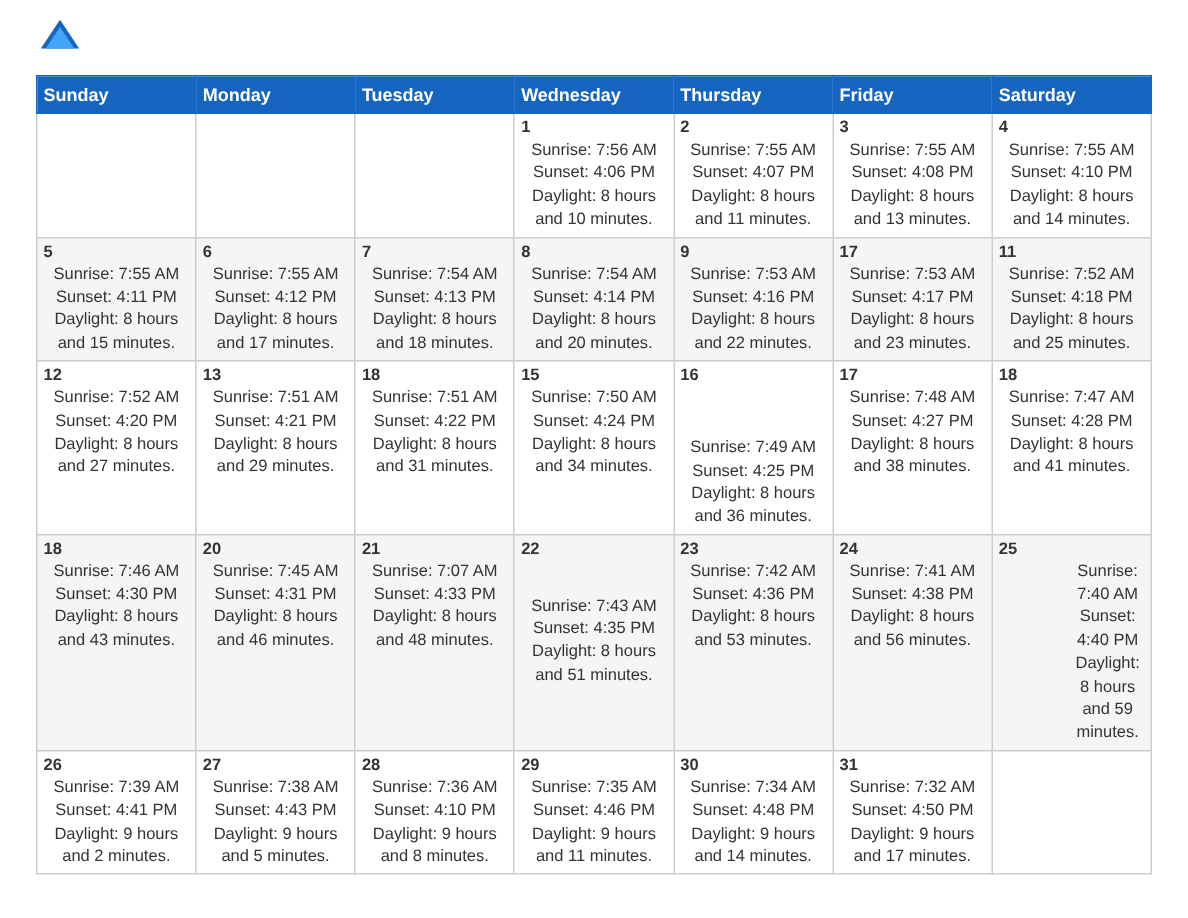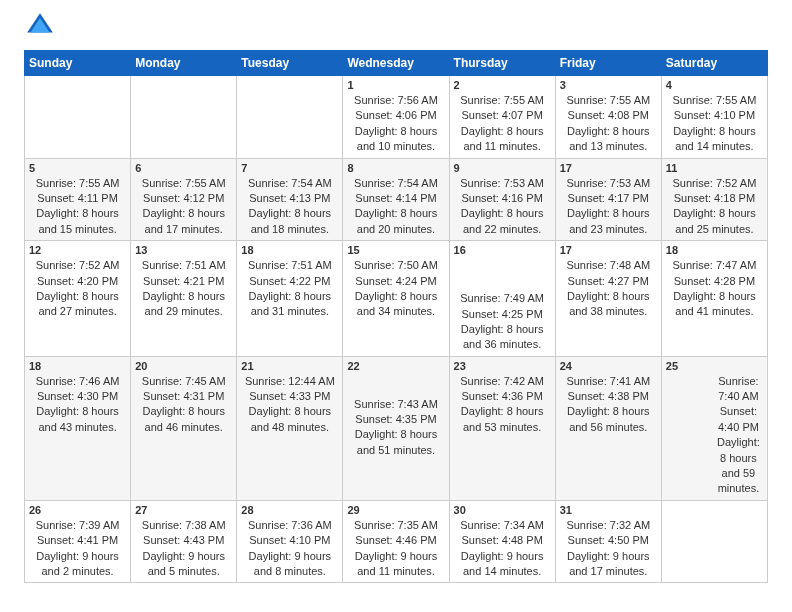--- a/index.html
+++ b/index.html
@@ -282,21 +282,21 @@
           </td>
           <td>
             <span class="day-num">20</span>
             <div class="day-info" style="white-space: pre-line;">Sunrise: 7:45 AM
 Sunset: 4:31 PM
 Daylight: 8 hours
 and 46 minutes.</div>
           </td>
           <td>
             <span class="day-num">21</span>
-            <div class="day-info" style="white-space: pre-line;">Sunrise: 12:44 AM
+            <div class="day-info" style="white-space: pre-line;">Sunrise: 7:07 AM
 Sunset: 4:33 PM
 Daylight: 8 hours
 and 48 minutes.</div>
           </td>
           <td>
             <span class="day-num">22</span>
             <div class="day-info" style="white-space: pre-line; margin-top: 25px;">Sunrise: 7:43 AM
 Sunset: 4:35 PM
 Daylight: 8 hours
 and 51 minutes.</div>

